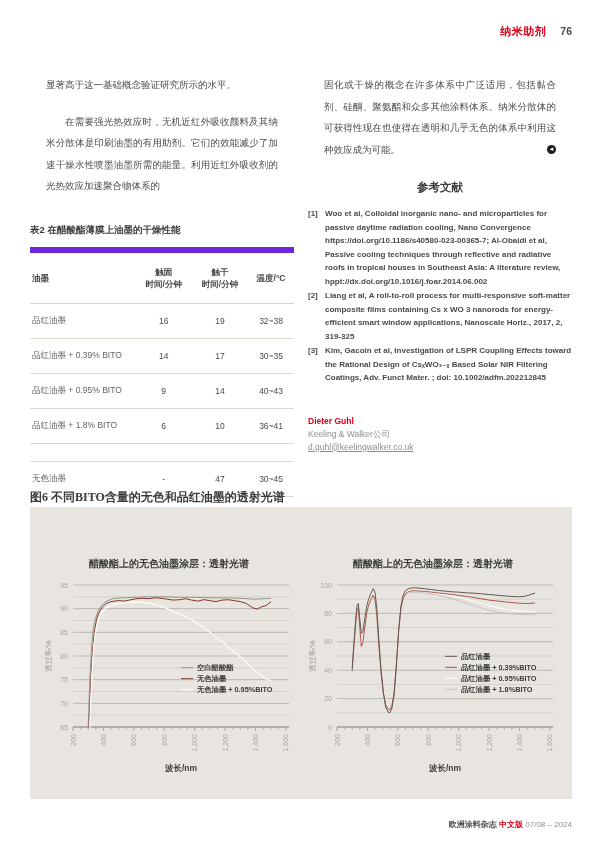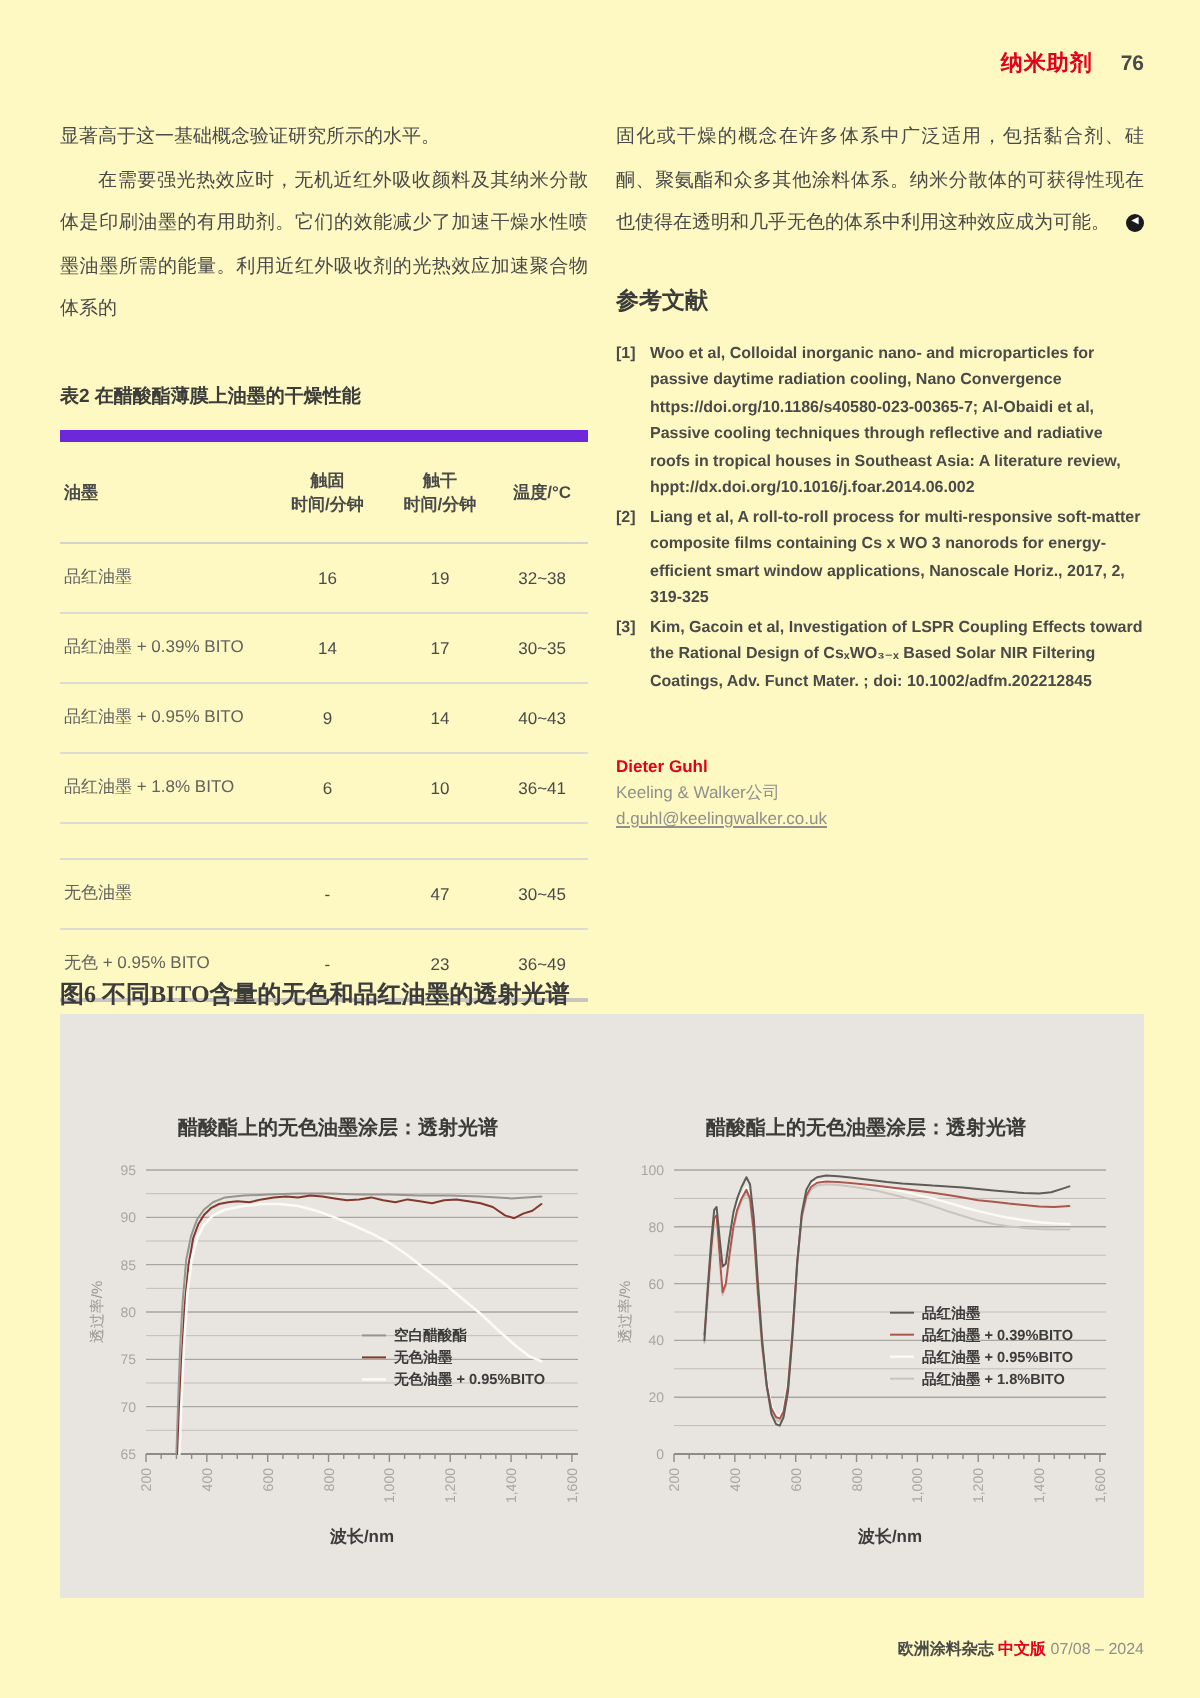--- a/index.html
+++ b/index.html
@@ -1,30 +1,30 @@
 <!DOCTYPE html>
 <html><head>
 <meta charset="utf-8">
 <style>
   html,body{margin:0;padding:0;background:#9a9a9a;}
   .page{
     position:relative; width:600px; height:849px; margin:0 auto;
-    background:#fef9c3; overflow:hidden;
+    background:#ffffff; overflow:hidden;
     font-family:"Liberation Sans","DejaVu Sans",sans-serif;
     color:#3c3c3b;
   }
   
   .hdr{position:absolute; top:24px; right:28px; display:flex; align-items:baseline; gap:14px;}
   .hdr .sec{color:#e2001a; font-weight:bold; font-size:11px; letter-spacing:.5px;}
   .hdr .pg{color:#4a4a49; font-weight:bold; font-size:10.5px;}
   
   .cols{position:absolute; top:58px; left:30px; width:542px; display:flex; gap:14px;}
   .col{width:264px;}
-  .body-p{font-size:9.5px; line-height:21.5px; text-align:justify; color:#4a4a49; margin:0;}
-  .body-p.indent{text-indent:2em;}
+  .body-p{font-size:9.5px; line-height:21.5px; text-align:justify; color:#4a4a49; margin:16px;}
+  .body-p.indent{text-indent:2em;font-family:Liberation Serif, serif;}
   .endmark{
     float:right; width:9px; height:9px; border-radius:50%; background:#1b1b1b;
     margin-top:6px; text-align:center; color:#fff; font-size:6px; line-height:9px;
   }
   .endmark::before{content:"◄";}
   
   .tbl-cap{font-weight:bold; font-size:9.5px; margin:26px 0 10px 0; color:#3c3c3b;}
   table.perf{width:100%; border-collapse:collapse; border-top:6px solid #6d28d9; border-bottom:2px solid #c8c4be;}
   table.perf th{
     font-size:8.5px; font-weight:bold; color:#4a4a49; text-align:left;
@@ -33,21 +33,21 @@
   table.perf th.num, table.perf td.num{text-align:center;}
   table.perf td{
     font-size:8.5px; color:#4a4a49; padding:11px 2px; vertical-align:middle;
     border-bottom:1px solid #dedbd5;
   }
   table.perf tr:last-child td{border-bottom:none;margin-top:43px;}
   table.perf tr.spacer td{padding:8px 2px; font-size:1px;}
   table.perf td:first-child{width:40%; color:#62625f;}
   table.perf th:first-child{width:40%;}
   
-  .refs-h{font-weight:bold; font-size:11.5px; color:#3c3c3b; margin:20px 0 12px 0;}
+  .refs-h{font-weight:bold; font-size:11.5px; color:#3c3c3b; margin:20px 0 12px 0;text-align:center;}
   ul.reflist{list-style:none; margin:0; padding:0;}
   ul.reflist li{display:flex; margin:0 0 1px 0;}
   .refnum{flex:0 0 17px; font-size:8px; font-weight:bold; color:#4a4a49; line-height:13.5px;}
   .reftext{flex:1; font-size:8px; font-weight:bold; color:#4a4a49; line-height:13.5px; text-align:left;}
   
   .contact{margin-top:30px; line-height:13px;}
   .contact .nm{color:#e2001a; font-weight:bold; font-size:8.5px;}
   .contact .co{color:#8f8f8d; font-size:8.5px;}
   .contact .em{color:#8f8f8d; font-size:8.5px; text-decoration:underline;}
   

